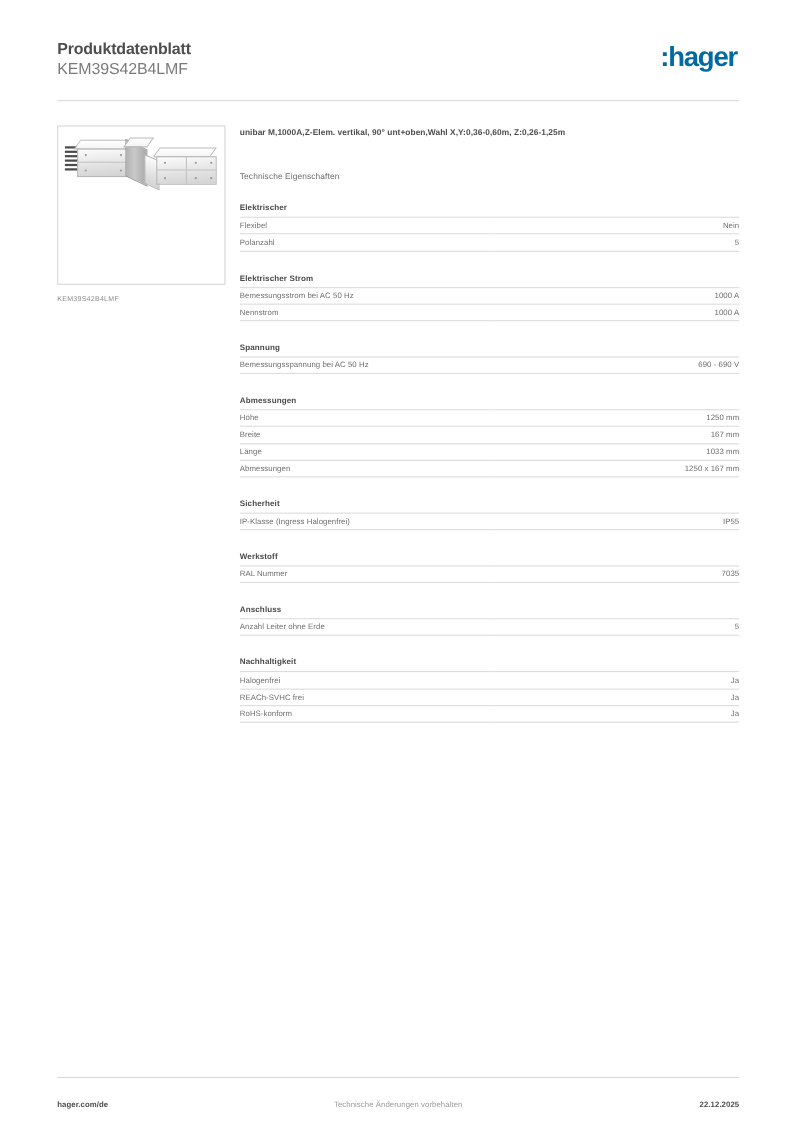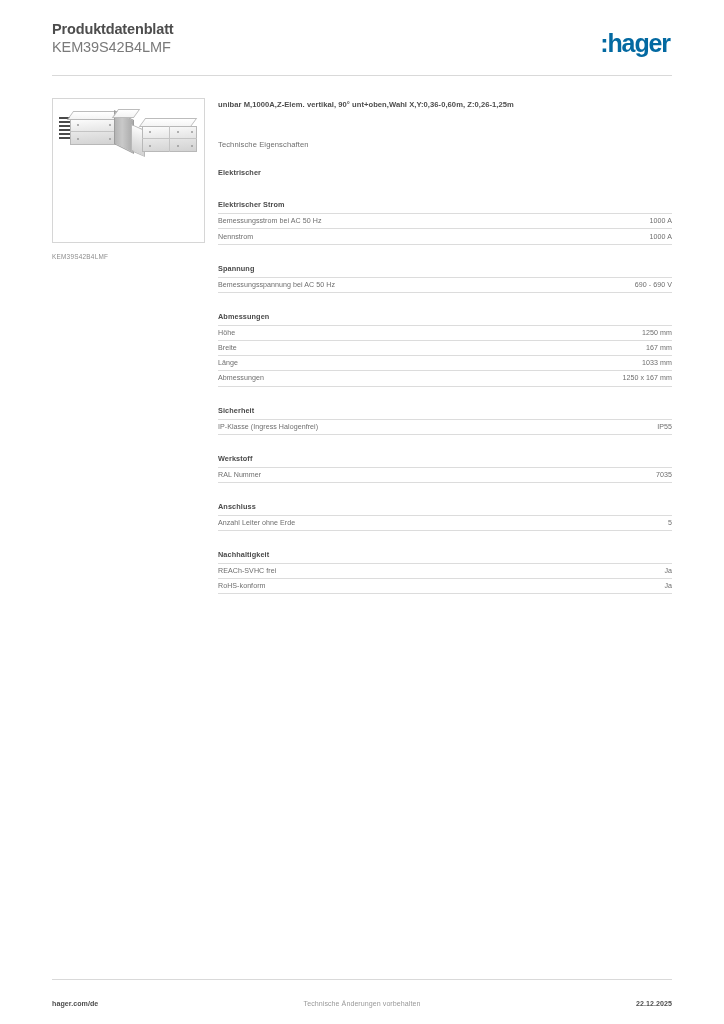--- a/index.html
+++ b/index.html
@@ -20,23 +20,23 @@
   .page {
     position: absolute;
     left: 0; top: 0;
     width: 724px;
     height: 1024px;
     padding: 0 52px;
   }
 
   
   .header {
-    padding-top: 21px;
+    padding-top: 37px;
     display: flex;
-    align-items: flex-end;
+    align-items: flex-start;
     justify-content: space-between;
   }
   .header-titles { line-height: 1.18; }
   .doc-title {
     font-size: 14.5px;
     font-weight: bold;
     color: #4d4d4d;
     letter-spacing: -0.15px;
   }
   .doc-subtitle {
@@ -262,20 +262,32 @@
       </div>
       <div class="figure-caption">KEM39S42B4LMF</div>
     </div>
 
     <div class="right-col">
       <div class="product-desc">unibar M,1000A,Z-Elem. vertikal, 90° unt+oben,Wahl X,Y:0,36-0,60m, Z:0,26-1,25m</div>
       <div class="spec-heading">Technische Eigenschaften</div>
       <div id="sections-host">
           <div class="section">
             <div class="section-title">Elektrischer</div>
+            <table class="spec-table">
+              <tbody>
+                <tr>
+                  <td class="spec-label">Flexibel</td>
+                  <td class="spec-value">Nein</td>
+                </tr>
+                <tr>
+                  <td class="spec-label">Polanzahl</td>
+                  <td class="spec-value">5</td>
+                </tr>
+              </tbody>
+            </table>
           </div>
           <div class="section">
             <div class="section-title">Elektrischer Strom</div>
             <table class="spec-table">
               <tbody>
                 <tr>
                   <td class="spec-label">Bemessungsstrom bei AC 50 Hz</td>
                   <td class="spec-value">1000 A</td>
                 </tr>
                 <tr>
@@ -349,20 +361,24 @@
                   <td class="spec-label">Anzahl Leiter ohne Erde</td>
                   <td class="spec-value">5</td>
                 </tr>
               </tbody>
             </table>
           </div>
           <div class="section">
             <div class="section-title">Nachhaltigkeit</div>
             <table class="spec-table">
               <tbody>
+                <tr>
+                  <td class="spec-label">Halogenfrei</td>
+                  <td class="spec-value">Ja</td>
+                </tr>
                 <tr>
                   <td class="spec-label">REACh-SVHC frei</td>
                   <td class="spec-value">Ja</td>
                 </tr>
                 <tr>
                   <td class="spec-label">RoHS-konform</td>
                   <td class="spec-value">Ja</td>
                 </tr>
               </tbody>
             </table>

